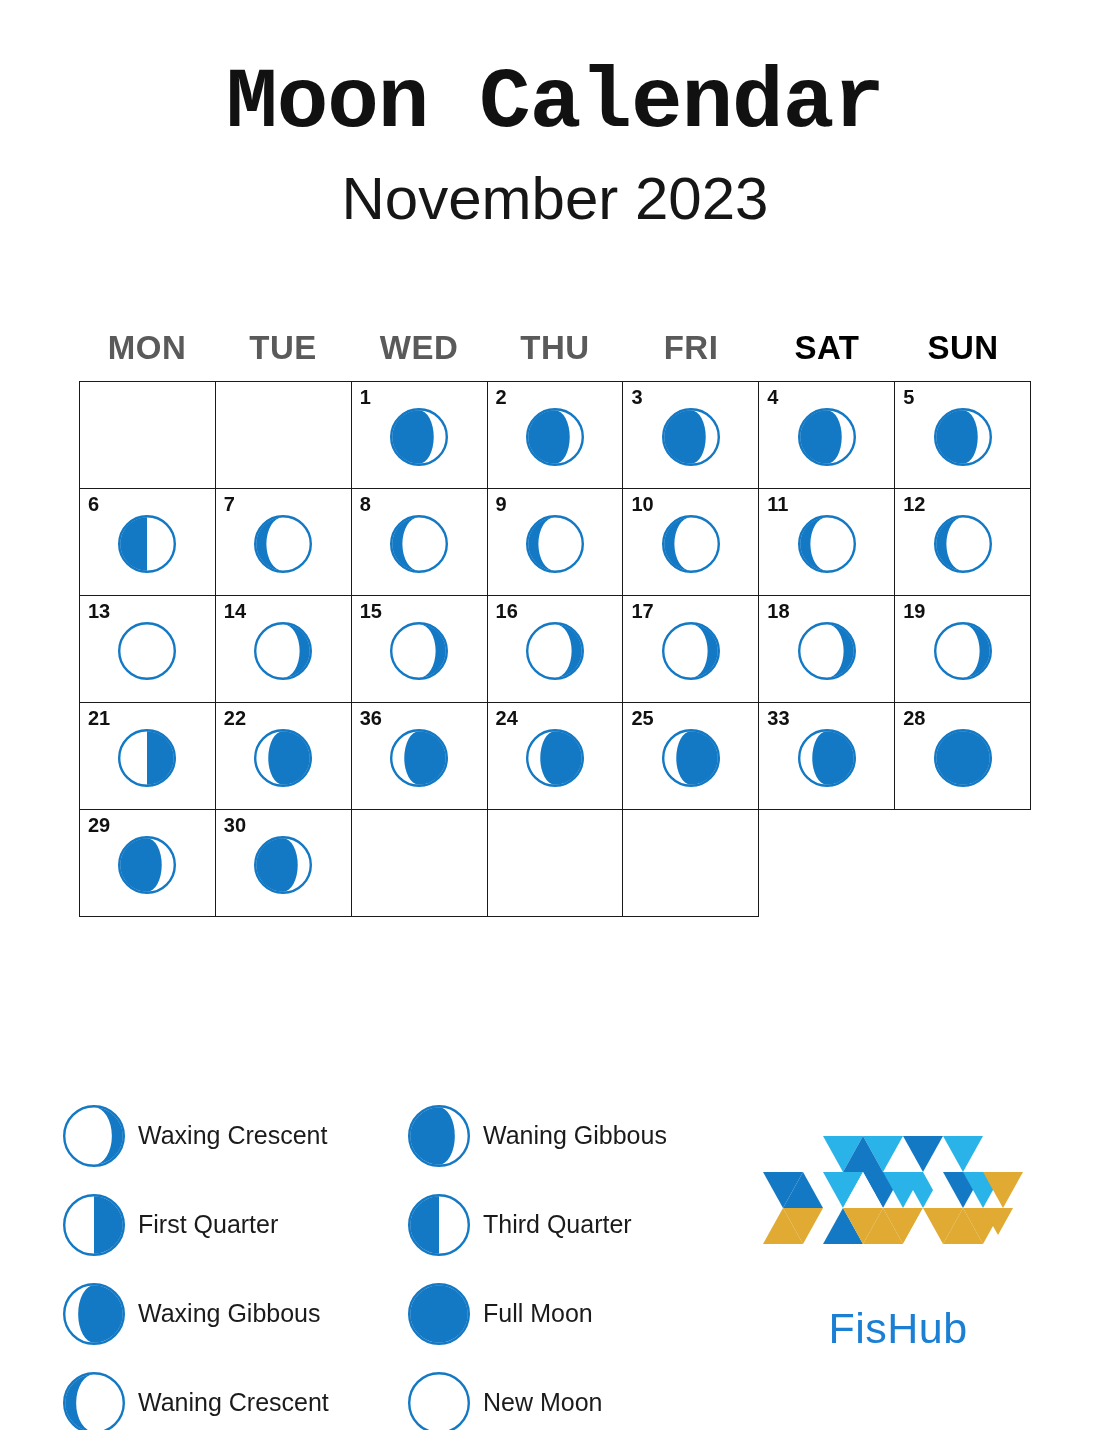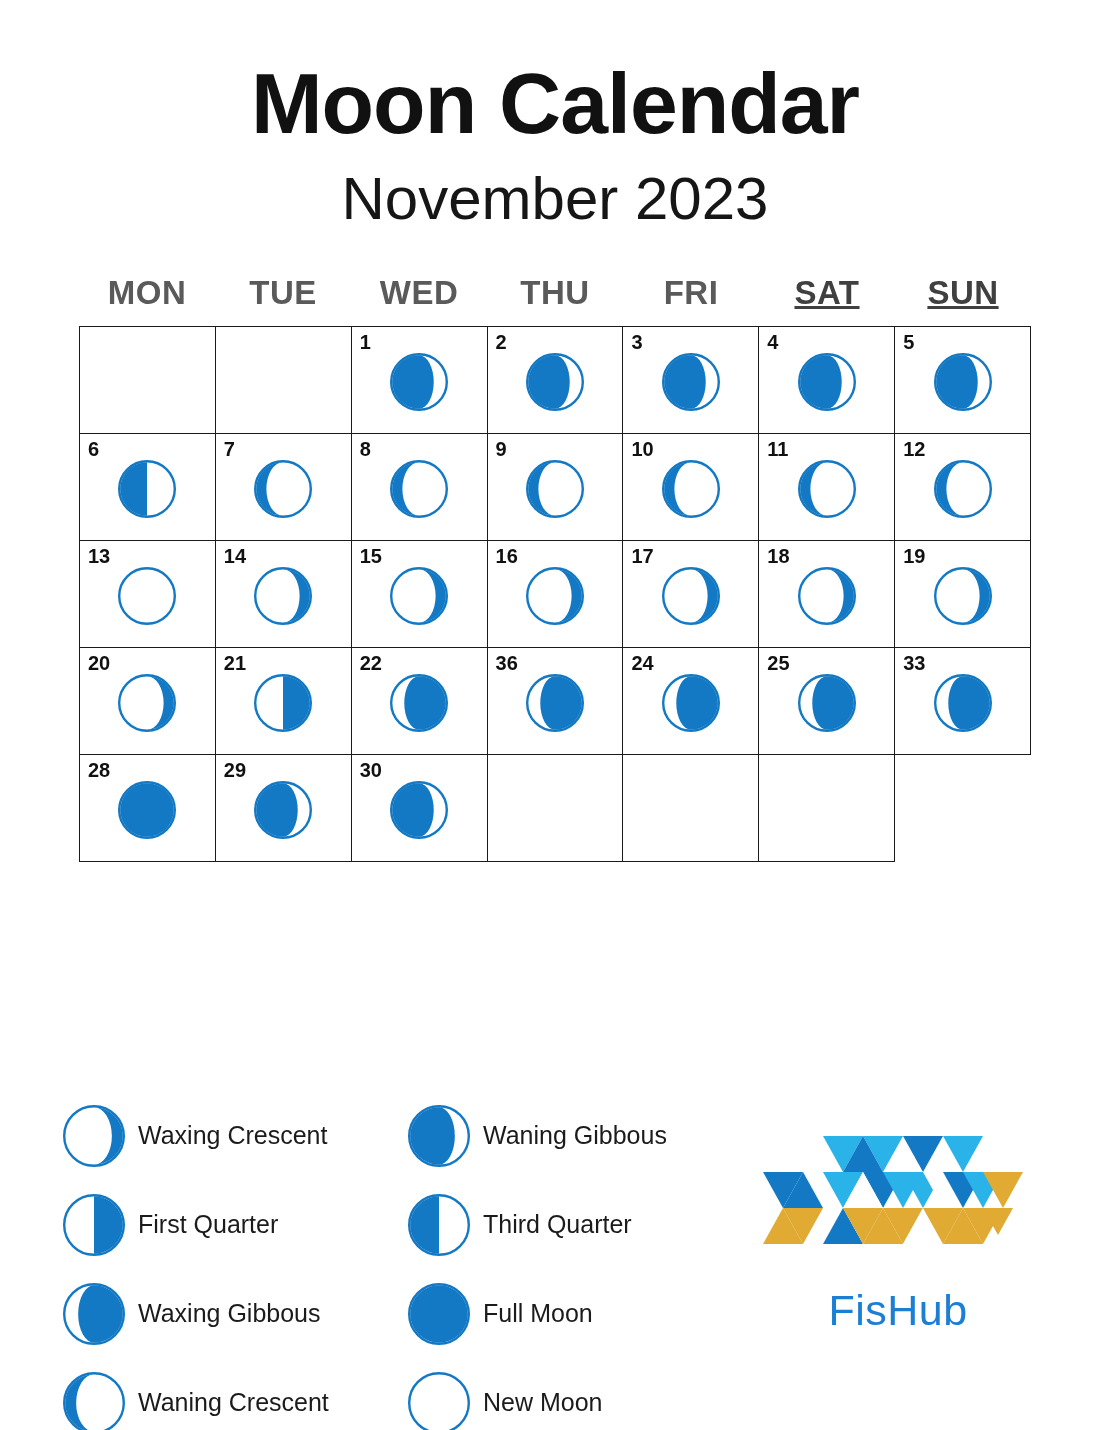--- a/index.html
+++ b/index.html
@@ -21,45 +21,46 @@
     text-align: center;
     padding-top: 58px;
   }
   .title-main {
     font-size: 86px;
     font-weight: bold;
     letter-spacing: -1px;
     color: #111111;
     line-height: 1.05;
     margin: 0;
+    font-family: Liberation Mono, monospace;
   }
   .title-sub {
     font-size: 60px;
     font-weight: 400;
     color: #161616;
     line-height: 1.1;
     margin: 18px 0 0 0;
   }
 
   
   .weekdays {
     display: grid;
     grid-template-columns: repeat(7, 1fr);
     width: 952px;
-    margin: 42px auto 0 auto;
+    margin: 97px auto 0 auto;
   }
   .weekday {
     text-align: center;
     font-size: 33px;
     font-weight: bold;
     color: #5a5a5a;
     letter-spacing: 0.5px;
     padding-bottom: 14px;
   }
-  .weekday.weekend { color: #404040; text-decoration: underline; }
+  .weekday.weekend { color: #000000; }
 
   
   .calendar {
     width: 952px;
     margin: 0 auto;
     display: grid;
     grid-template-columns: repeat(7, 1fr);
     grid-auto-rows: 107px;
     border-left: 1.6px solid #1a1a1a;
     border-top: 1.6px solid #1a1a1a;
@@ -111,21 +112,21 @@
   
   .logo-block {
     position: absolute;
     right: 62px;
     top: 1130px;
     width: 300px;
     text-align: center;
   }
   .logo-mark { margin: 0 auto; display: block; }
   .logo-text {
-    margin-top: 6px;
+    margin-top: 24px;
     font-size: 43px;
     color: #1b7fd4;
     letter-spacing: 0.5px;
   }
 </style>
 </head>
 <body>
 
 <div class="page">
 
@@ -304,29 +305,20 @@
         <div class="daynum">18</div>
         <div class="phase-wrap">
           <svg class="moon" width="60" height="60" viewBox="0 0 60 60">
       <circle cx="30" cy="30" r="27.8" fill="none" stroke="#1479c4" stroke-width="2.4"></circle>
       <path d="M 30 3.1999999999999993 A 26.8 26.8 0 0 1 30 56.8 A 16.616 26.8 0 0 0 30 3.1999999999999993 Z" fill="#1479c4"></path>
     </svg>
         </div>
       </div>
       <div class="cell">
         <div class="daynum">19</div>
-        <div class="phase-wrap">
-          <svg class="moon" width="60" height="60" viewBox="0 0 60 60">
-      <circle cx="30" cy="30" r="27.8" fill="none" stroke="#1479c4" stroke-width="2.4"></circle>
-      <path d="M 30 3.1999999999999993 A 26.8 26.8 0 0 1 30 56.8 A 16.616 26.8 0 0 0 30 3.1999999999999993 Z" fill="#1479c4"></path>
-    </svg>
-        </div>
-      </div>
-      <div class="cell">
-        <div class="daynum">20</div>
         <div class="phase-wrap">
           <svg class="moon" width="60" height="60" viewBox="0 0 60 60">
       <circle cx="30" cy="30" r="27.8" fill="none" stroke="#1479c4" stroke-width="2.4"></circle>
       <path d="M 30 3.1999999999999993 A 26.8 26.8 0 0 1 30 56.8 A 16.616 26.8 0 0 0 30 3.1999999999999993 Z" fill="#1479c4"></path>
     </svg>
         </div>
       </div>
       <div class="cell">
         <div class="daynum">21</div>
         <div class="phase-wrap">

